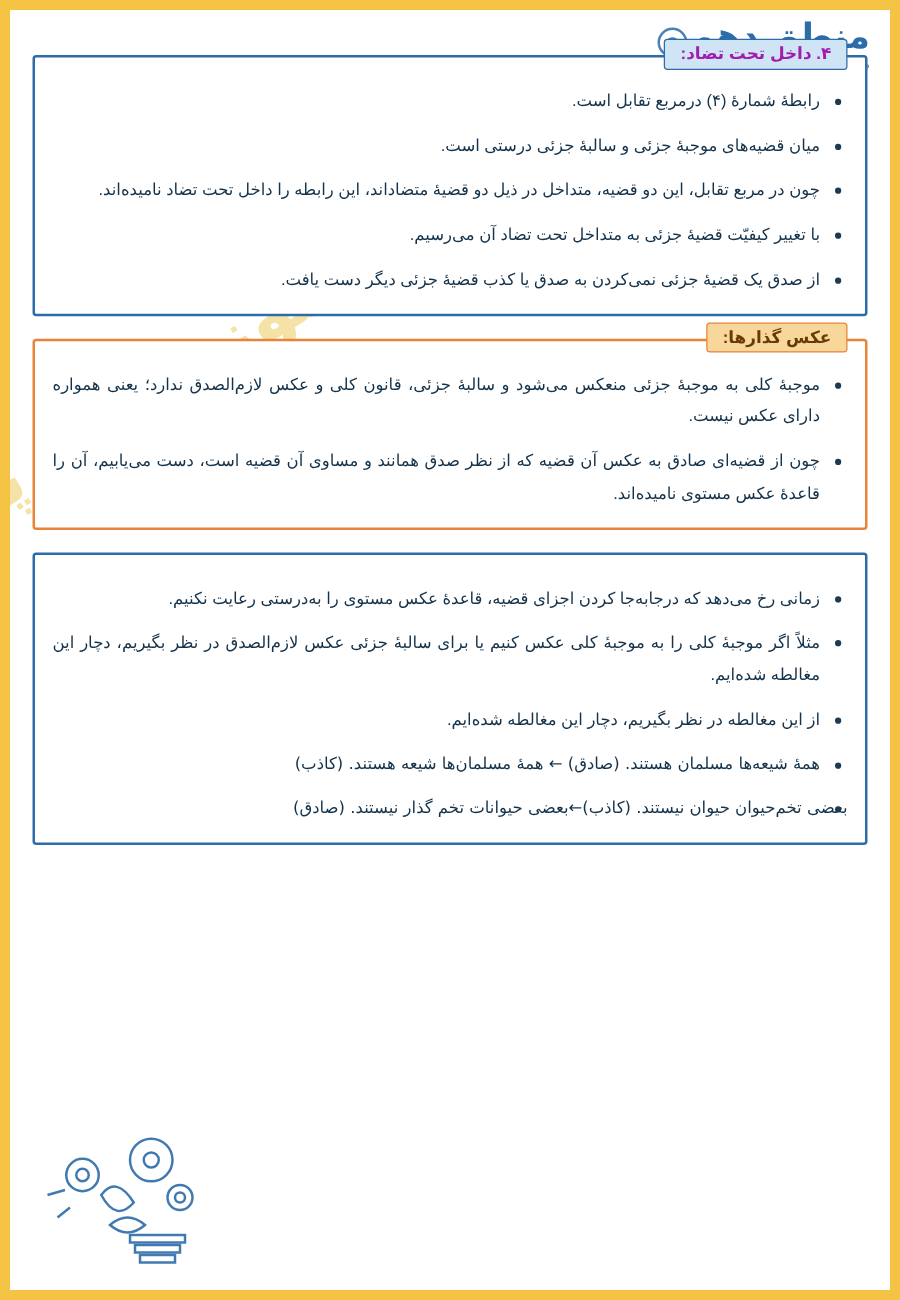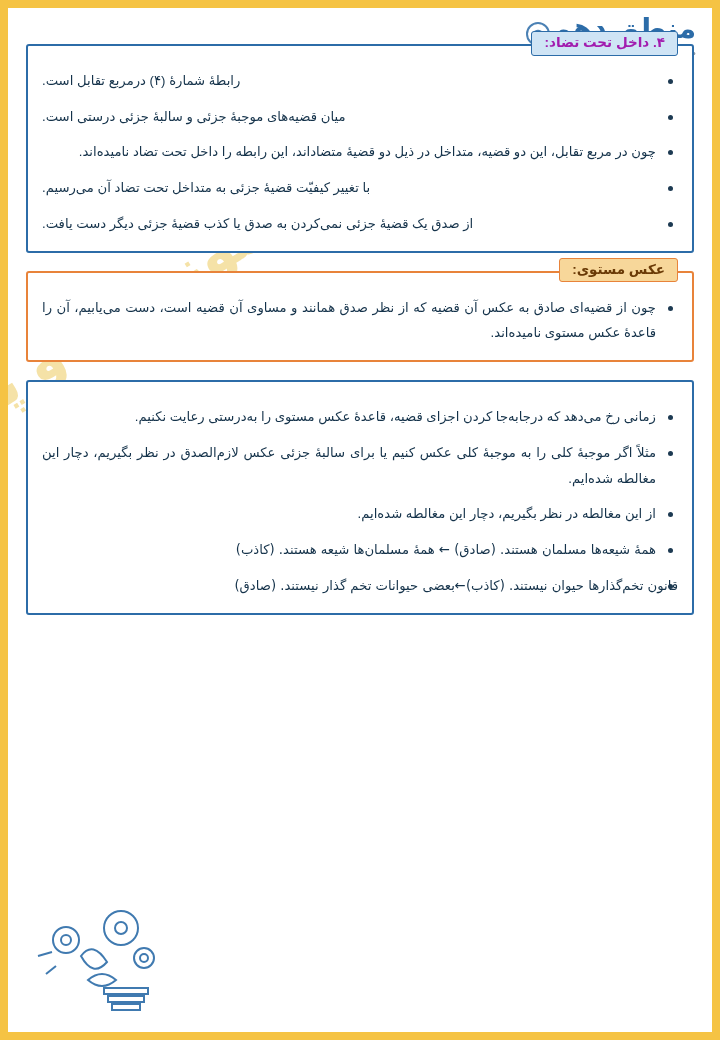--- a/index.html
+++ b/index.html
@@ -132,21 +132,21 @@
     right: 5px;
     width: 5px;
     height: 5px;
     background: #1d3a52;
     border-radius: 50%;
   }
   li.centerish { text-align: center; padding-left: 10px; }
   li.rightish { text-align: right; }
 
   
-  .sec1 ul.bullets > li { text-align: left; }
+  .sec1 ul.bullets > li { text-align: right; }
   .sec1 ul.bullets > li.wrap { text-align: justify; }
 
   
   .footer-art {
     position: absolute;
     bottom: 16px;
     left: 18px;
     width: 150px;
     height: 110px;
     opacity: .9;
@@ -180,33 +180,34 @@
       <ul class="bullets">
         <li class="rightish">رابطۀ شمارۀ (۴) درمربع تقابل است.</li>
         <li class="rightish">میان قضیه‌های موجبۀ جزئی و سالبۀ جزئی درستی است.</li>
         <li class="wrap">چون در مربع تقابل، این دو قضیه، متداخل در ذیل دو قضیۀ متضاداند، این رابطه را داخل تحت تضاد نامیده‌اند.</li>
         <li class="rightish">با تغییر کیفیّت قضیۀ جزئی به متداخل تحت تضاد آن می‌رسیم.</li>
         <li class="rightish">از صدق یک قضیۀ جزئی نمی‌کردن به صدق یا کذب قضیۀ جزئی دیگر دست یافت.</li>
       </ul>
     </div>
 
     <div class="section orange">
-      <div class="section-title">عکس مستوی:</div>
+      <div class="section-title">عکس گذارها:</div>
       <ul class="bullets">
+        <li class="wrap">موجبۀ کلی به موجبۀ جزئی منعکس می‌شود و سالبۀ جزئی، قانون کلی و عکس لازم‌الصدق ندارد؛ یعنی همواره دارای عکس نیست.</li>
         <li class="wrap">چون از قضیه‌ای صادق به عکس آن قضیه که از نظر صدق همانند و مساوی آن قضیه است، دست می‌یابیم، آن را قاعدۀ عکس مستوی نامیده‌اند.</li>
       </ul>
     </div>
 
     <div class="section">
       <ul class="bullets">
         <li class="wrap">زمانی رخ می‌دهد که درجابه‌جا کردن اجزای قضیه، قاعدۀ عکس مستوی را به‌درستی رعایت نکنیم.</li>
         <li class="wrap">مثلاً اگر موجبۀ کلی را به موجبۀ کلی عکس کنیم یا برای سالبۀ جزئی عکس لازم‌الصدق در نظر بگیریم، دچار این مغالطه شده‌ایم.</li>
         <li class="centerish">از این مغالطه در نظر بگیریم، دچار این مغالطه شده‌ایم.</li>
         <li class="centerish arrow">همۀ شیعه‌ها مسلمان هستند. (صادق) ← همۀ مسلمان‌ها شیعه هستند. (کاذب)</li>
-        <li class="centerish arrow" style="padding-right:0;">قانون تخم‌گذارها حیوان نیستند. (کاذب)←بعضی حیوانات تخم گذار نیستند. (صادق)</li>
+        <li class="centerish arrow" style="padding-right:0;">بعضی تخم‌حیوان حیوان نیستند. (کاذب)←بعضی حیوانات تخم گذار نیستند. (صادق)</li>
       </ul>
     </div>
 
   </div>
 
   <svg class="footer-art" viewBox="0 0 150 110">
     <g fill="none" stroke="#2c6ca8" stroke-width="2">
       <circle cx="40" cy="34" r="13"></circle>
       <circle cx="40" cy="34" r="5"></circle>
       <circle cx="95" cy="22" r="17"></circle>

